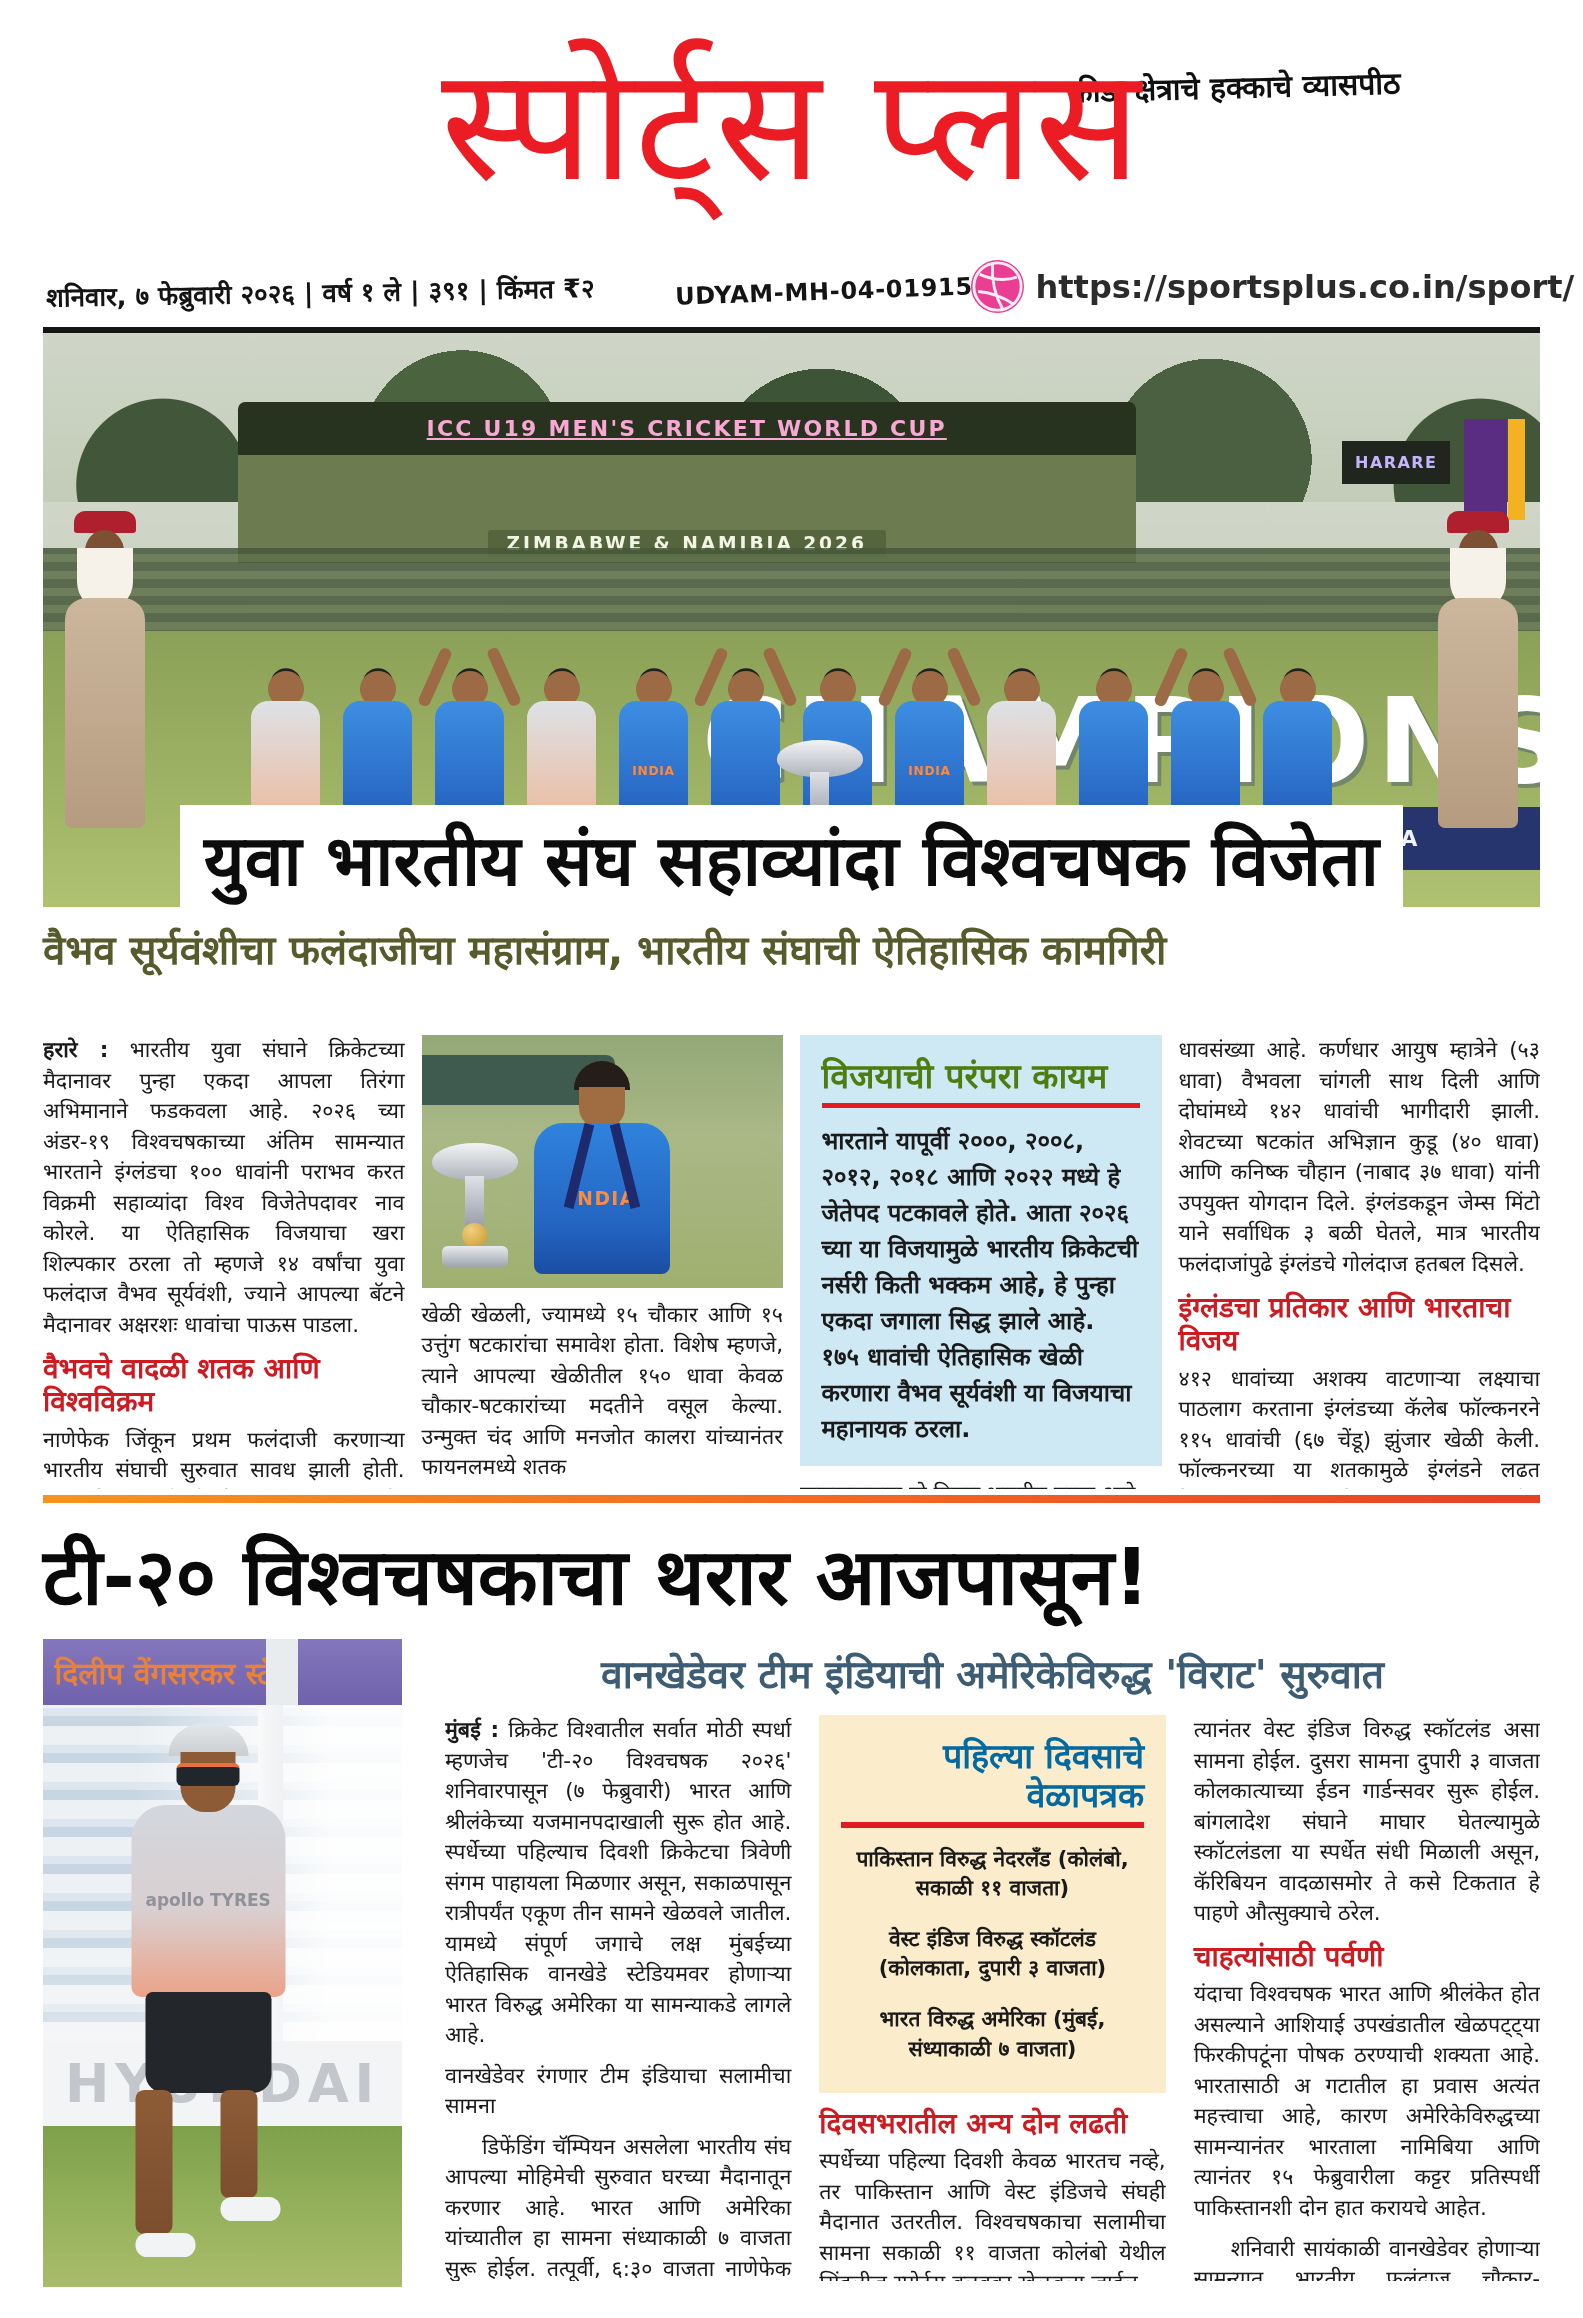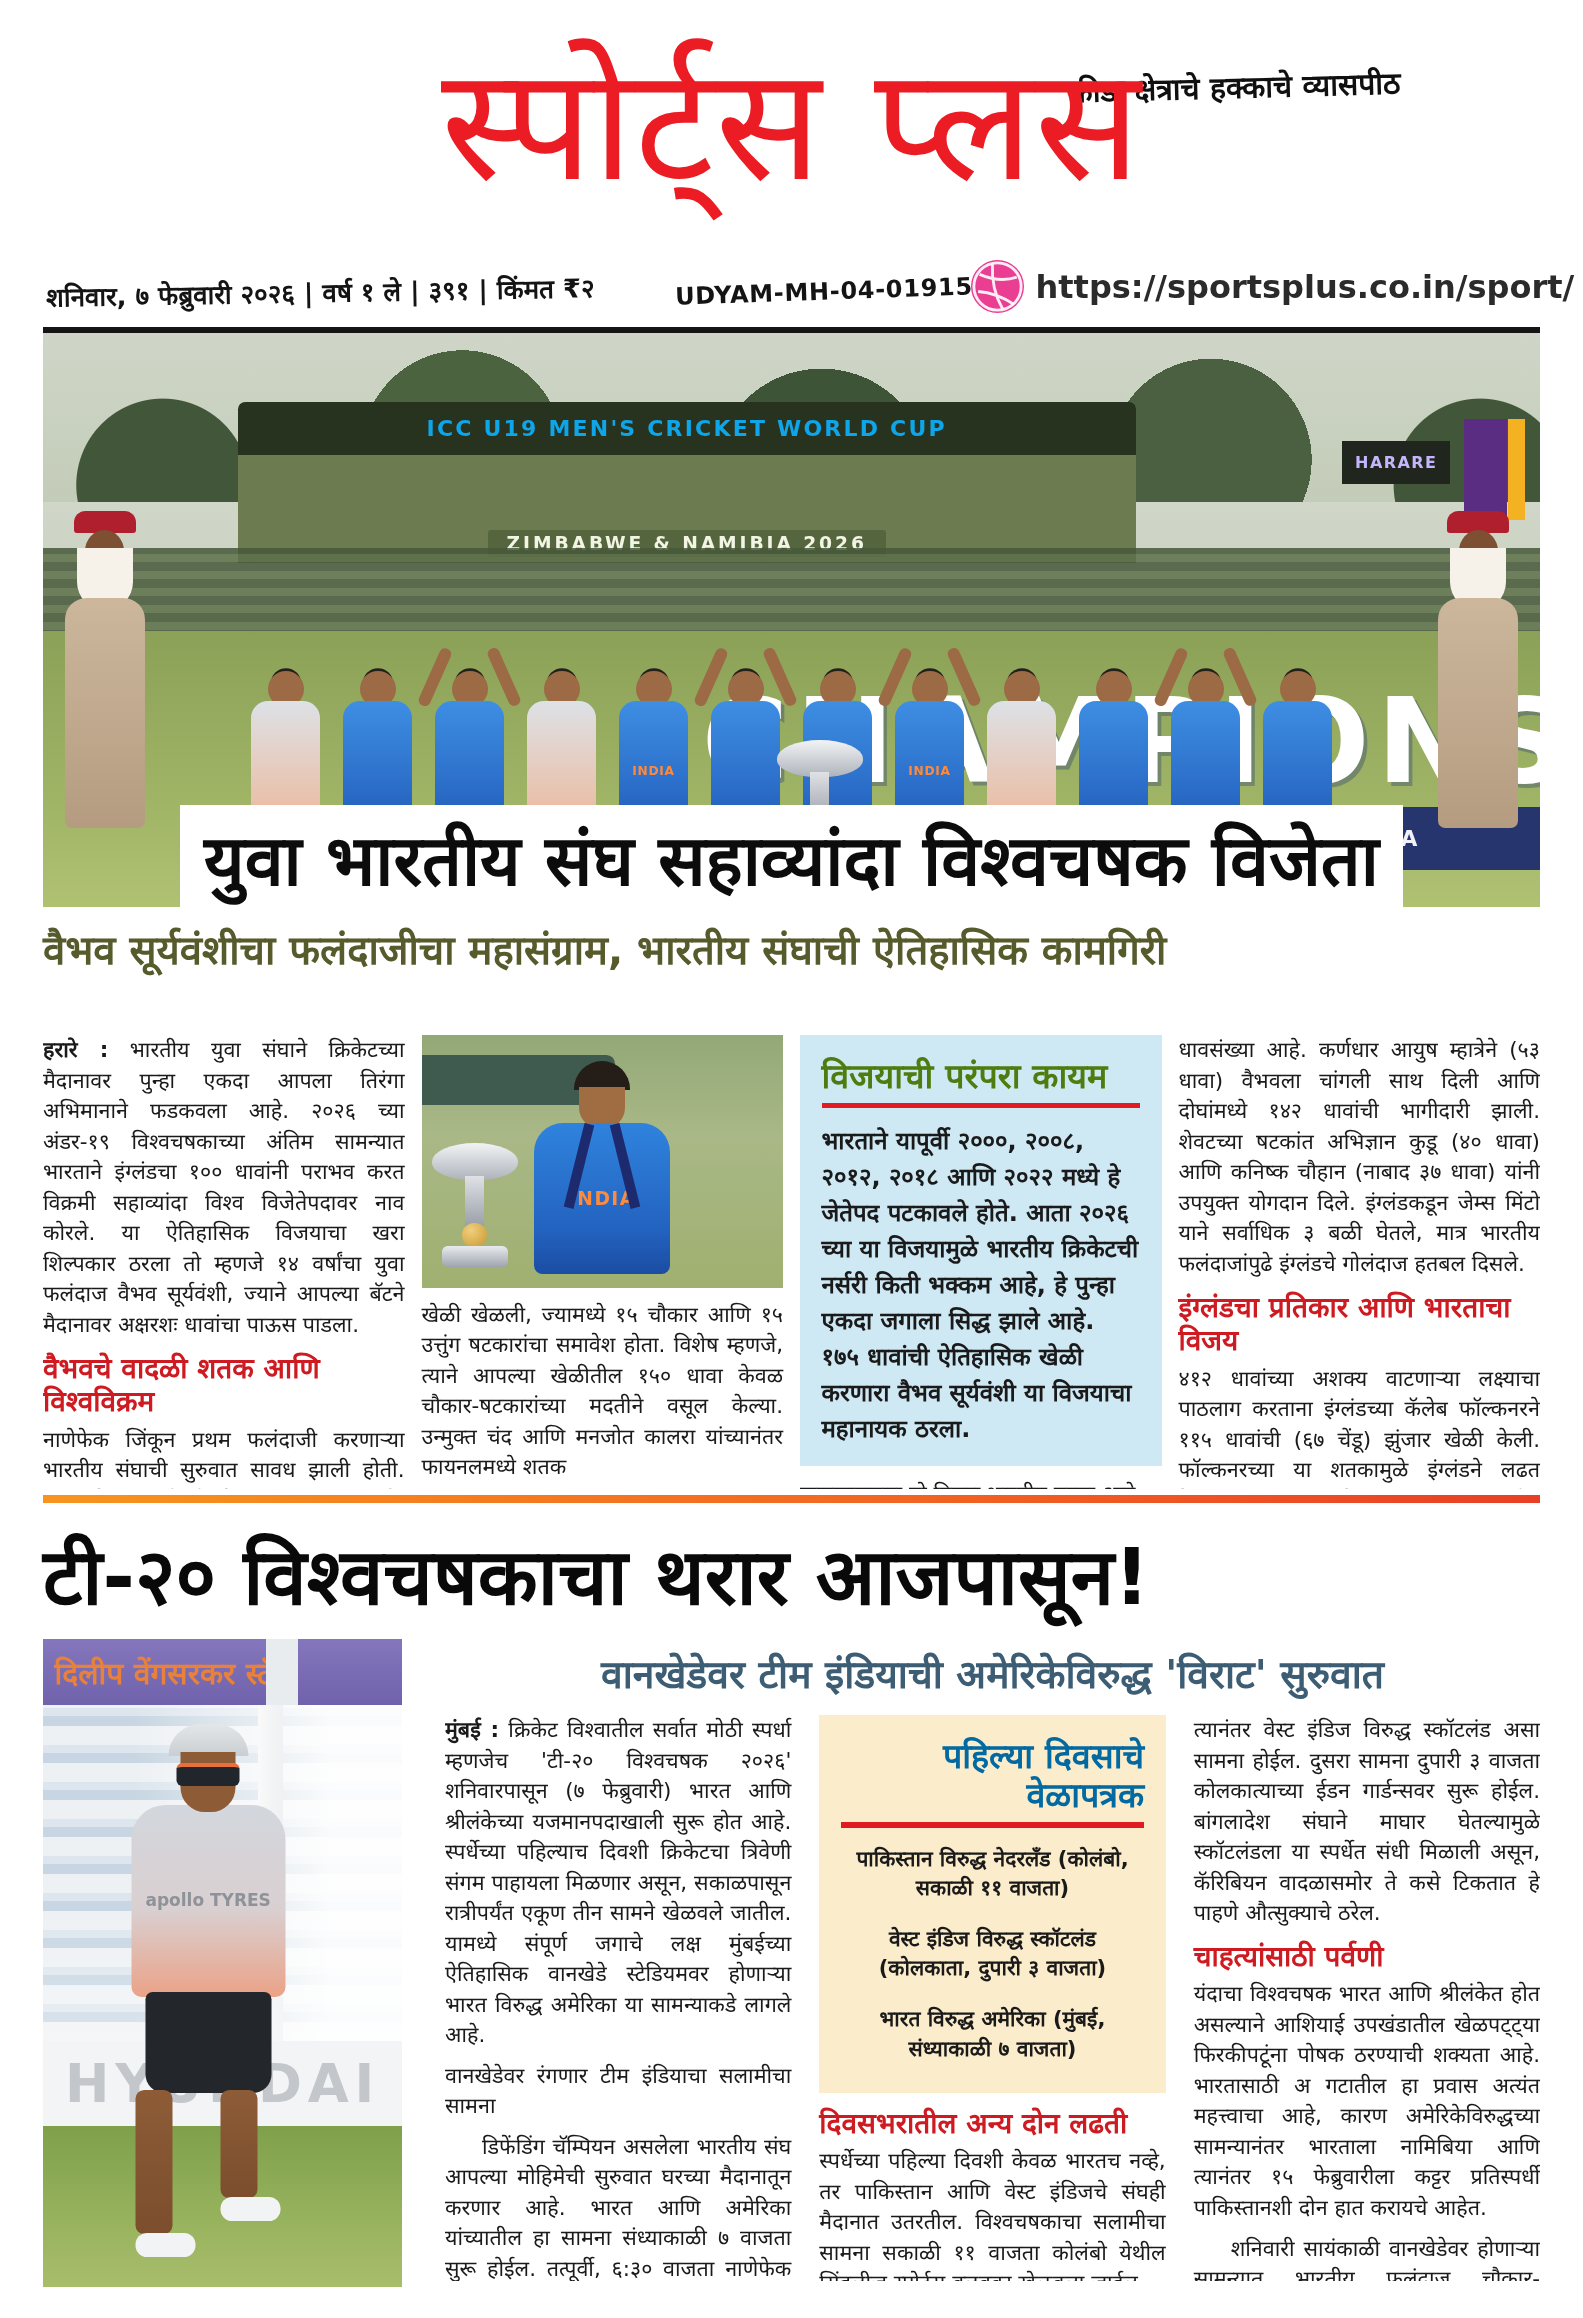--- a/index.html
+++ b/index.html
@@ -24,21 +24,21 @@
   .p1-trees{position:absolute;top:0;left:0;right:0;height:169px;
           background:
            radial-gradient(circle at 8% 90%, #42573a 0 86px, transparent 87px),
            radial-gradient(circle at 28% 70%, #4c6340 0 101px, transparent 101px),
            radial-gradient(circle at 52% 85%, #3d5536 0 108px, transparent 108px),
            radial-gradient(circle at 78% 75%, #4a6040 0 101px, transparent 101px),
            radial-gradient(circle at 96% 90%, #42573a 0 86px, transparent 87px),
            linear-gradient(#cfd6c8,#c3ccb8);}
   .p1-roof{position:absolute;top:69px;left:13%;width:60%;height:53px;background:#27331f;
           border-radius:7.2px 7.2px 0 0;display:flex;align-items:center;justify-content:center;}
-  .p1-roof .txt{color:#0ea5e9;font-weight:700;font-size:22px;letter-spacing:2.2px;white-space:nowrap;}
+  .p1-roof .txt{color:#f9a8d4;font-weight:700;font-size:22px;letter-spacing:2.2px;white-space:nowrap;text-decoration:underline;}
   .p1-pav{position:absolute;top:122px;left:13%;width:60%;height:108px;background:#6d7c50;
           display:flex;align-items:flex-end;justify-content:center;}
   .p1-pav .txt{color:#f2f4e4;font-weight:700;font-size:18.7px;letter-spacing:2.9px;margin-bottom:6px;
           background:#55663e;padding:2.9px 18.7px;border-radius:2.9px;white-space:nowrap;}
   .p1-screen{position:absolute;top:108px;right:6%;width:108px;height:43px;background:#20251d;
           display:flex;align-items:center;justify-content:center;color:#c4b5fd;font-size:16px;
           font-weight:700;letter-spacing:1.4px;}
   .p1-brandA{position:absolute;top:86px;right:2.2%;width:43px;height:101px;background:#5a2d82;}
   .p1-brandB{position:absolute;top:86px;right:1%;width:17px;height:101px;background:#f4b223;}
   .p1-stands{position:absolute;top:215px;left:0;right:0;height:108px;opacity:.85;

